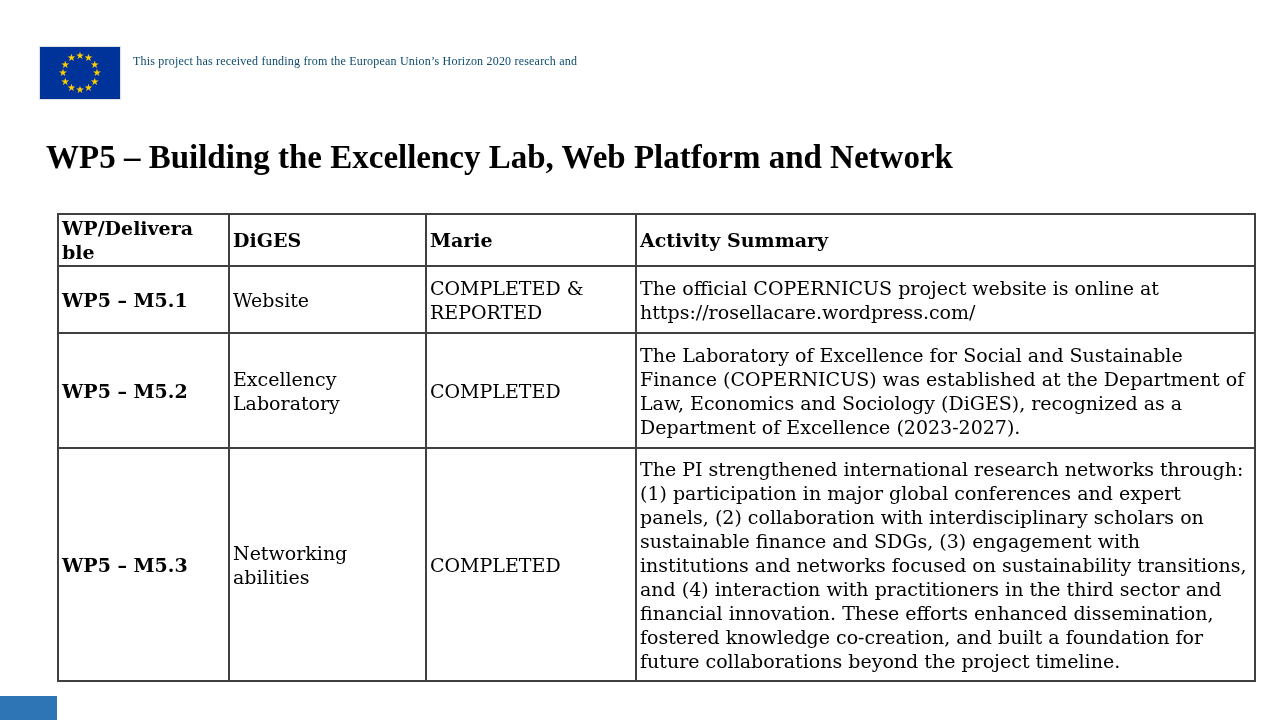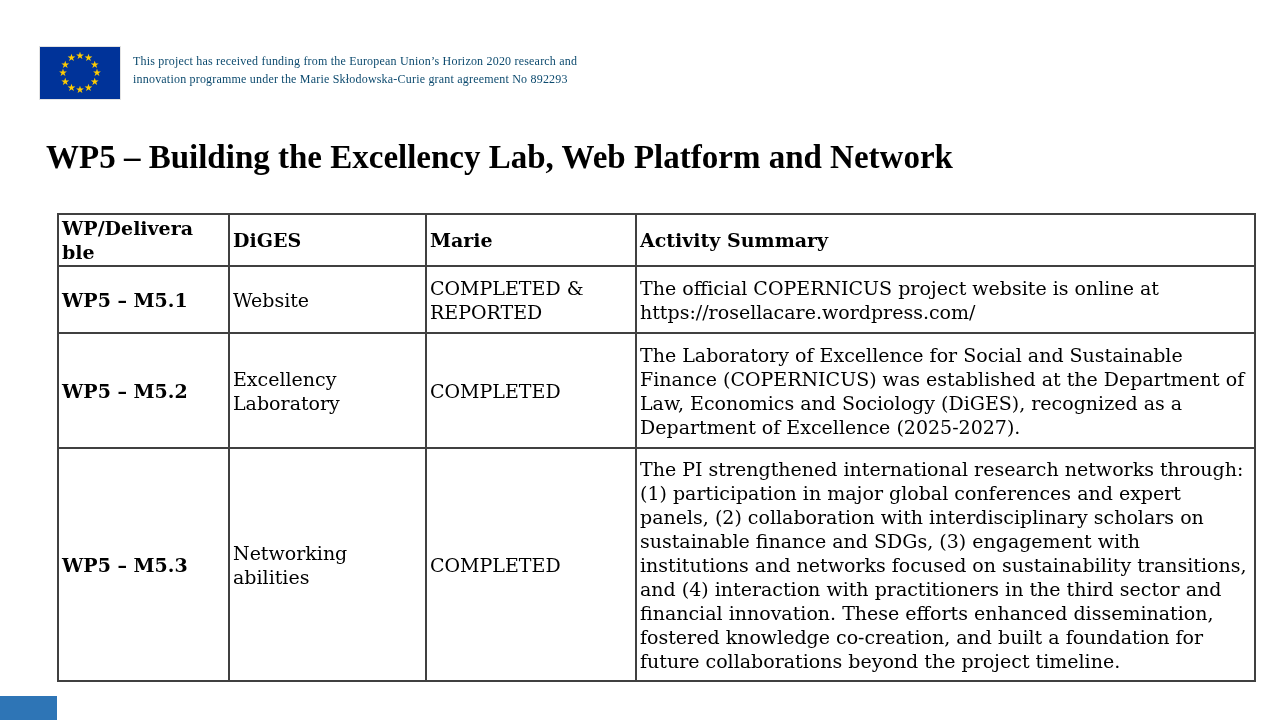--- a/index.html
+++ b/index.html
@@ -113,21 +113,20 @@
       <span class="star" style="left: 40px; top: 43px;">★</span>
       <span class="star" style="left: 31.5px; top: 40.7224px;">★</span>
       <span class="star" style="left: 25.2776px; top: 34.5px;">★</span>
       <span class="star" style="left: 23px; top: 26px;">★</span>
       <span class="star" style="left: 25.2776px; top: 17.5px;">★</span>
       <span class="star" style="left: 31.5px; top: 11.2776px;">★</span>
     </div>
 
   <div class="funding">
     <div>This project has received funding from the European Union’s Horizon 2020 research and</div>
-    <div>innovation programme under the Marie Skłodowska-Curie grant agreement No 892293</div>
   </div>
 
   <h1 class="slide-title">WP5 – Building the Excellency Lab, Web Platform and Network</h1>
 
   <table class="wp-table">
     <colgroup>
       <col style="width:171px">
       <col style="width:197px">
       <col style="width:210px">
       <col style="width:619px">
@@ -144,21 +143,21 @@
       <tr class="row-1">
         <td class="cell-wp">WP5 – M5.1</td>
         <td>Website</td>
         <td>COMPLETED &amp; REPORTED</td>
         <td>The official COPERNICUS project website is online at https://rosellacare.wordpress.com/</td>
       </tr>
       <tr class="row-2">
         <td class="cell-wp">WP5 – M5.2</td>
         <td>Excellency Laboratory</td>
         <td>COMPLETED</td>
-        <td>The Laboratory of Excellence for Social and Sustainable Finance (COPERNICUS) was established at the Department of Law, Economics and Sociology (DiGES), recognized as a Department of Excellence (2025-2027).</td>
+        <td>The Laboratory of Excellence for Social and Sustainable Finance (COPERNICUS) was established at the Department of Law, Economics and Sociology (DiGES), recognized as a Department of Excellence (2023-2027).</td>
       </tr>
       <tr class="row-3">
         <td class="cell-wp">WP5 – M5.3</td>
         <td>Networking abilities</td>
         <td>COMPLETED</td>
         <td>The PI strengthened international research networks through: (1) participation in major global conferences and expert panels, (2) collaboration with interdisciplinary scholars on sustainable finance and SDGs, (3) engagement with institutions and networks focused on sustainability transitions, and (4) interaction with practitioners in the third sector and financial innovation. These efforts enhanced dissemination, fostered knowledge co-creation, and built a foundation for future collaborations beyond the project timeline.</td>
       </tr>
     </tbody>
   </table>
 

